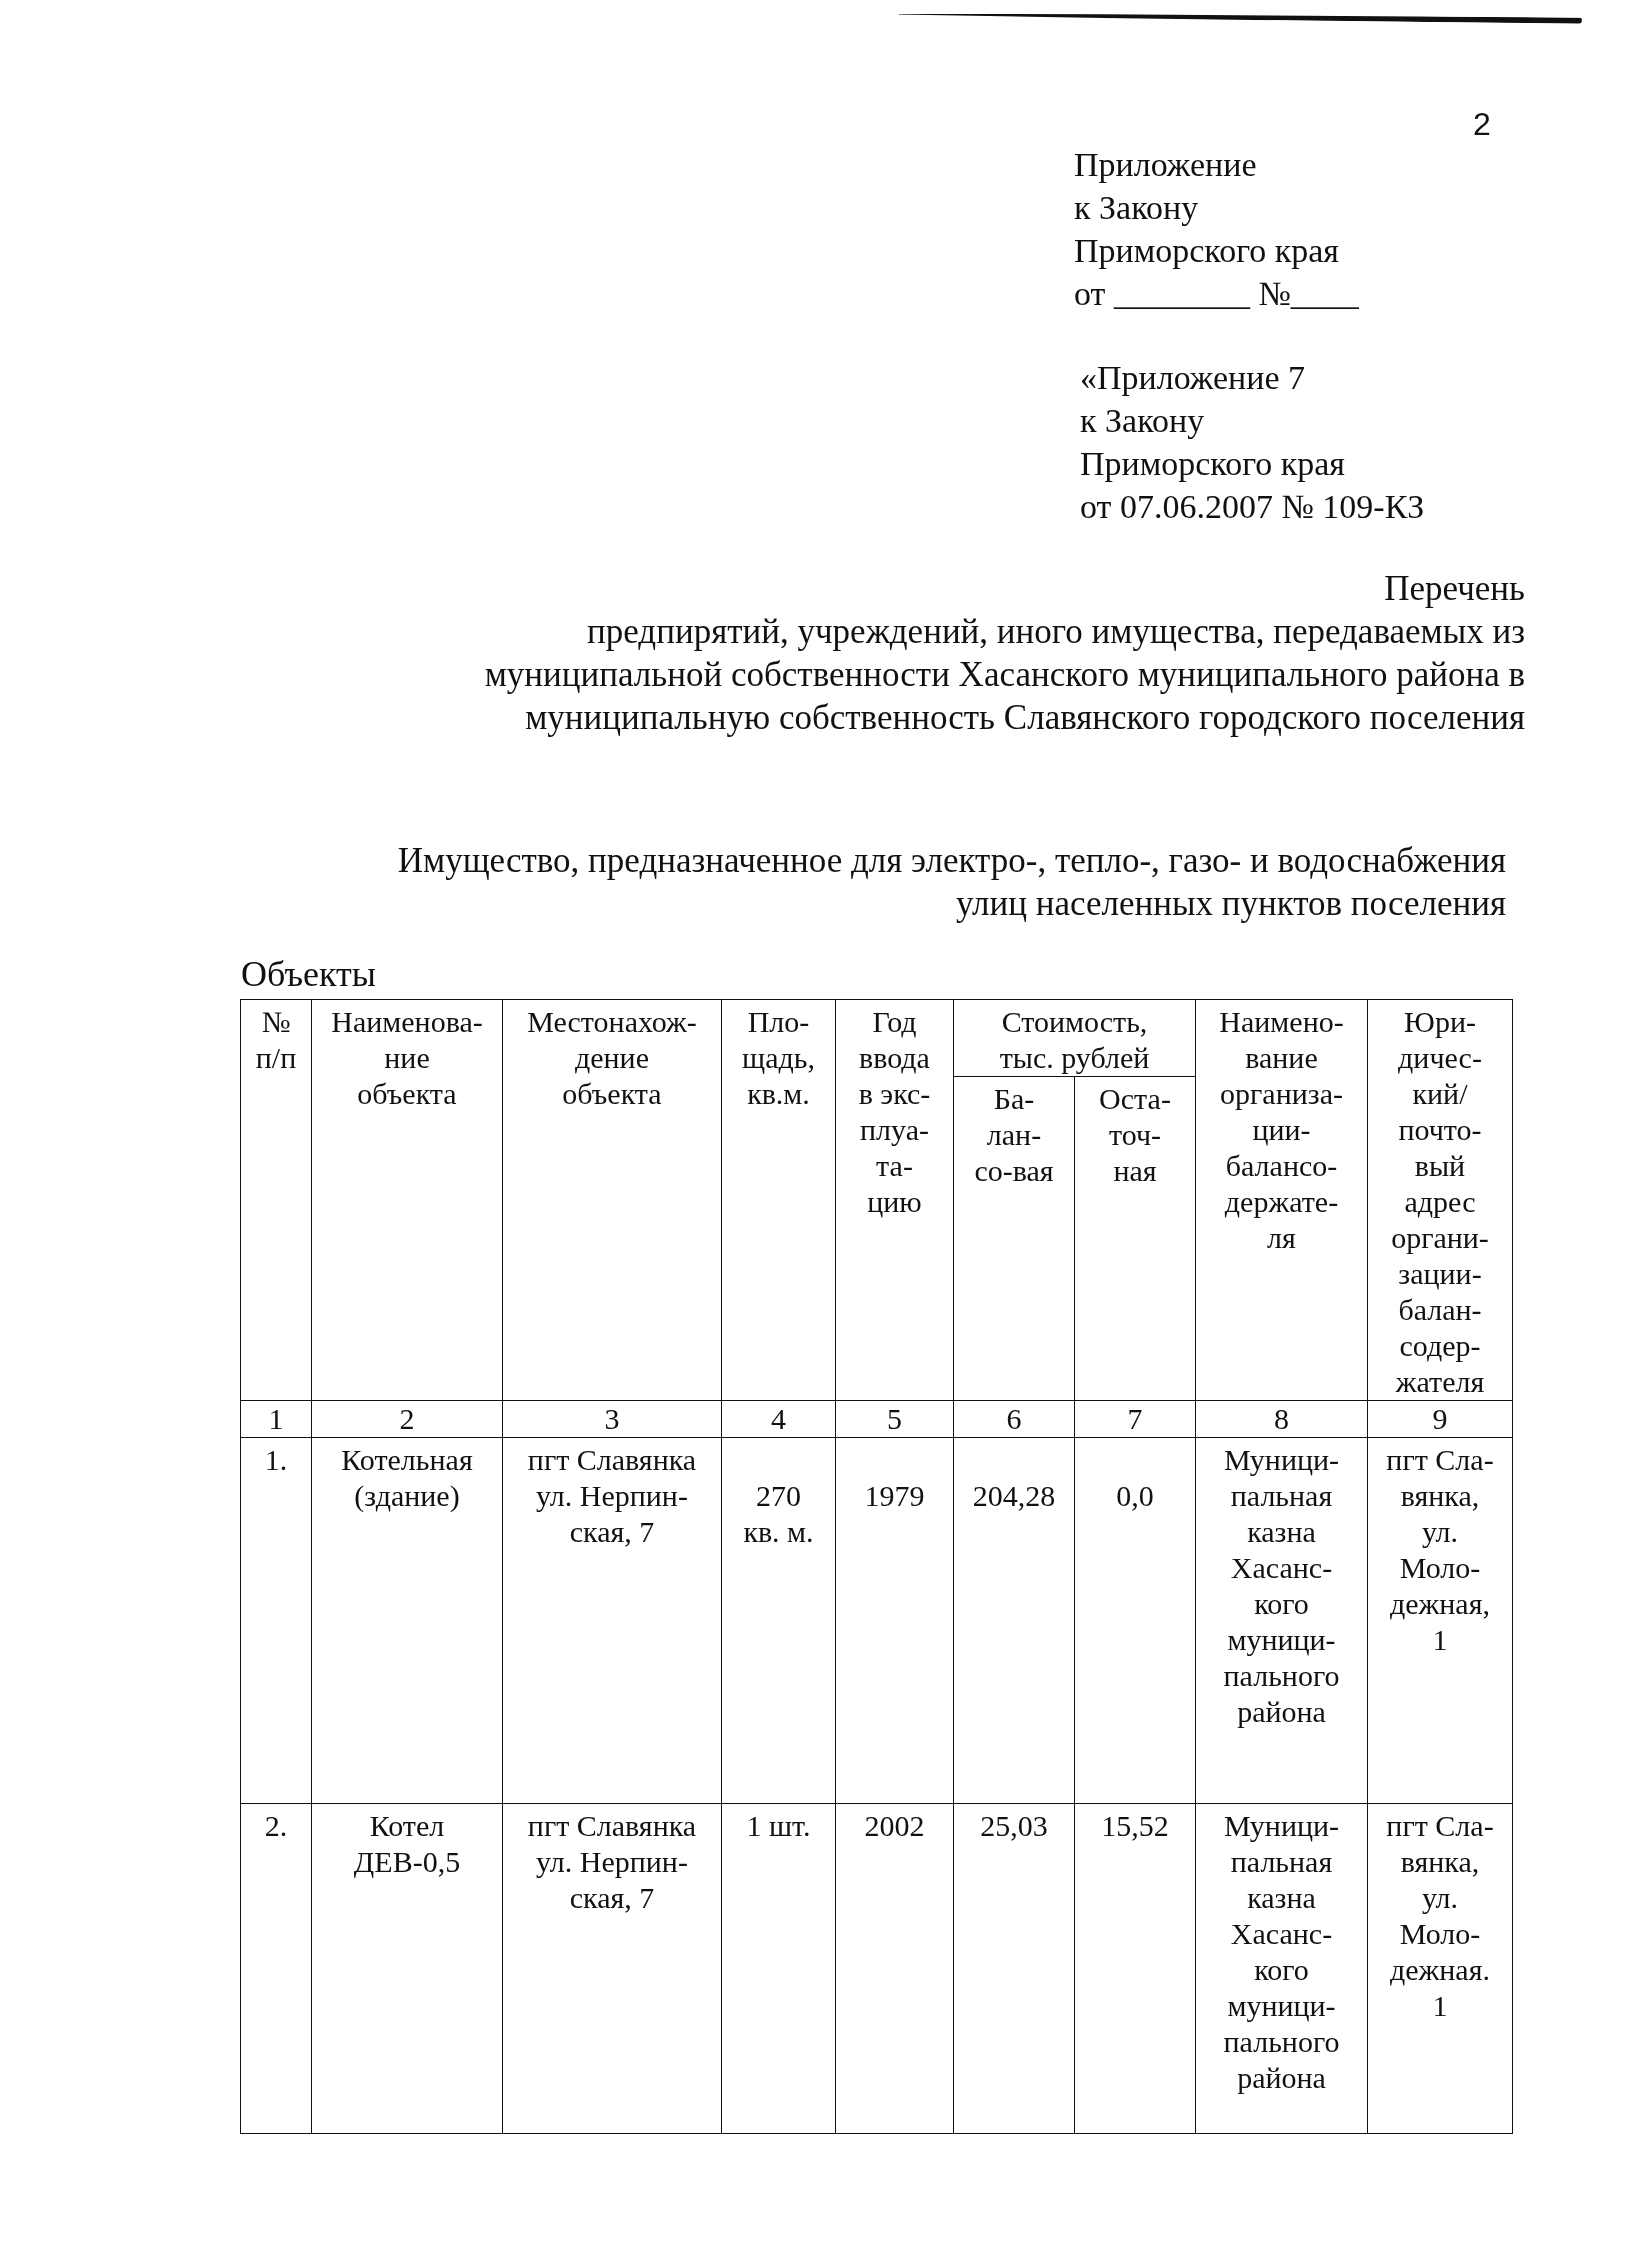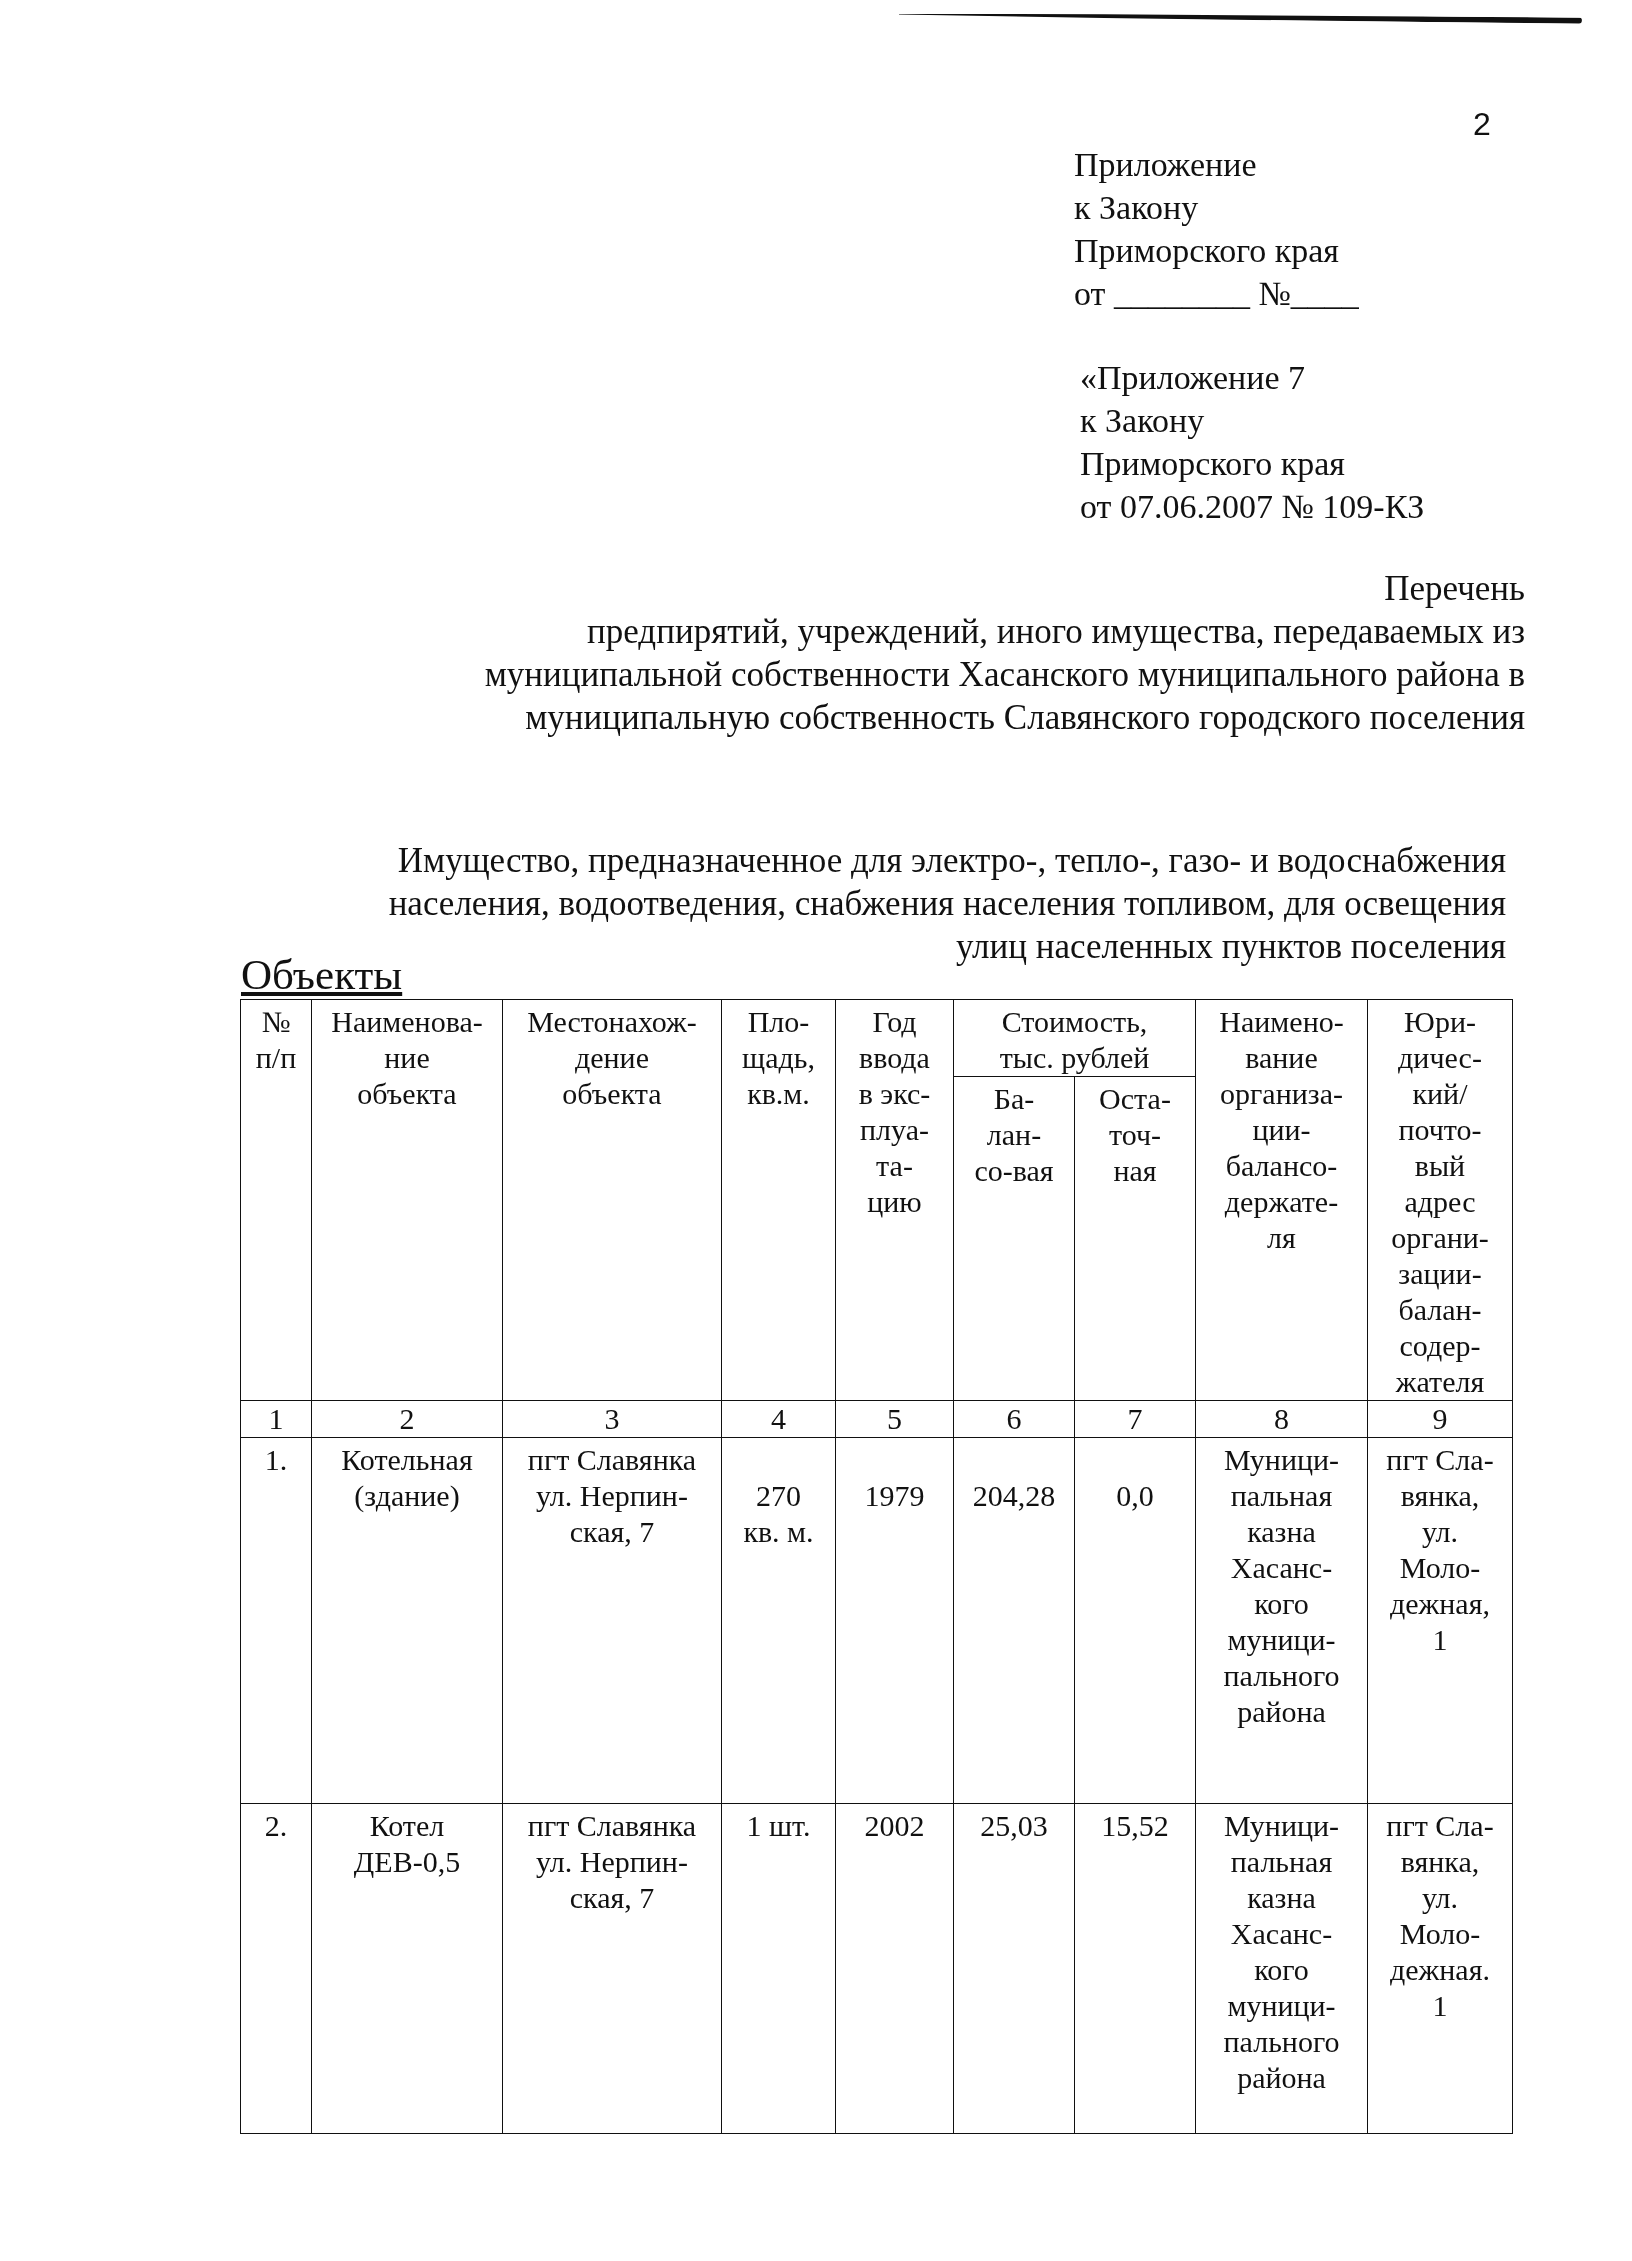--- a/index.html
+++ b/index.html
@@ -9,21 +9,21 @@
                background: #111; transform: rotate(0.55deg); transform-origin: left center;
                border-radius: 0 3.2px 3.2px 0; clip-path: polygon(0 45%, 30% 20%, 100% 0, 100% 100%, 30% 80%, 0 55%); }
   .page-num { position: absolute; left: 1473px; top: 108px; font-family: "Liberation Sans", sans-serif; font-size: 32px; line-height: 1; }
   .appendix { position: absolute; font-size: 34px; line-height: 43px; }
   .appendix div { white-space: nowrap; }
   #appx1 { left: 1074px; top: 143px; }
   #appx2 { left: 1080px; top: 356px; }
   .title-block { position: absolute; left: 191px; width: 1334px; text-align: right; font-size: 35px; line-height: 43px; }
   #title { top: 567px; }
   #subtitle { top: 827px; left: 210px; width: 1296px; margin-top: 12px; }
-  .objects-label { position: absolute; left: 241px; top: 953px; font-size: 43px; line-height: 43px; text-decoration: underline; }
+  .objects-label { position: absolute; left: 241px; top: 953px; font-size: 36px; line-height: 43px; }
   table.main { position: absolute; left: 240px; top: 999px; width: 1271px;
                border-collapse: collapse; table-layout: fixed; font-size: 30px; line-height: 36px; }
   table.main td { border: 1.9px solid #111; text-align: center; vertical-align: top; padding: 3.8px 2.5px 0 2.5px; }
   table.main tr.num-row td { height: 30px; vertical-align: middle; padding: 0 2.5px; }
   table.main tr.h1 td.cost-head { height: 65px; font-family: Liberation Serif, serif; }
   table.main tr.data-row td { height: 325px; }
   .mid { padding-top: 40px !important; }
   .line { display: block; white-space: nowrap; }
 </style>
 </head>
@@ -48,21 +48,20 @@
 
 <div class="title-block" id="title">
   <div>Перечень</div>
   <div>предпирятий, учреждений, иного имущества, передаваемых из</div>
   <div>муниципальной собственности Хасанского муниципального района в</div>
   <div>муниципальную собственность Славянского городского поселения</div>
 </div>
 
 <div class="title-block" id="subtitle">
   <div>Имущество, предназначенное для электро-, тепло-, газо- и водоснабжения</div>
-  <div>населения, водоотведения, снабжения населения топливом, для освещения</div>
   <div>улиц населенных пунктов поселения</div>
 </div>
 
 <div class="objects-label">Объекты</div>
 
 <table class="main">
   <colgroup>
     <col style="width:71px">
       <col style="width:191px">
       <col style="width:219px">

